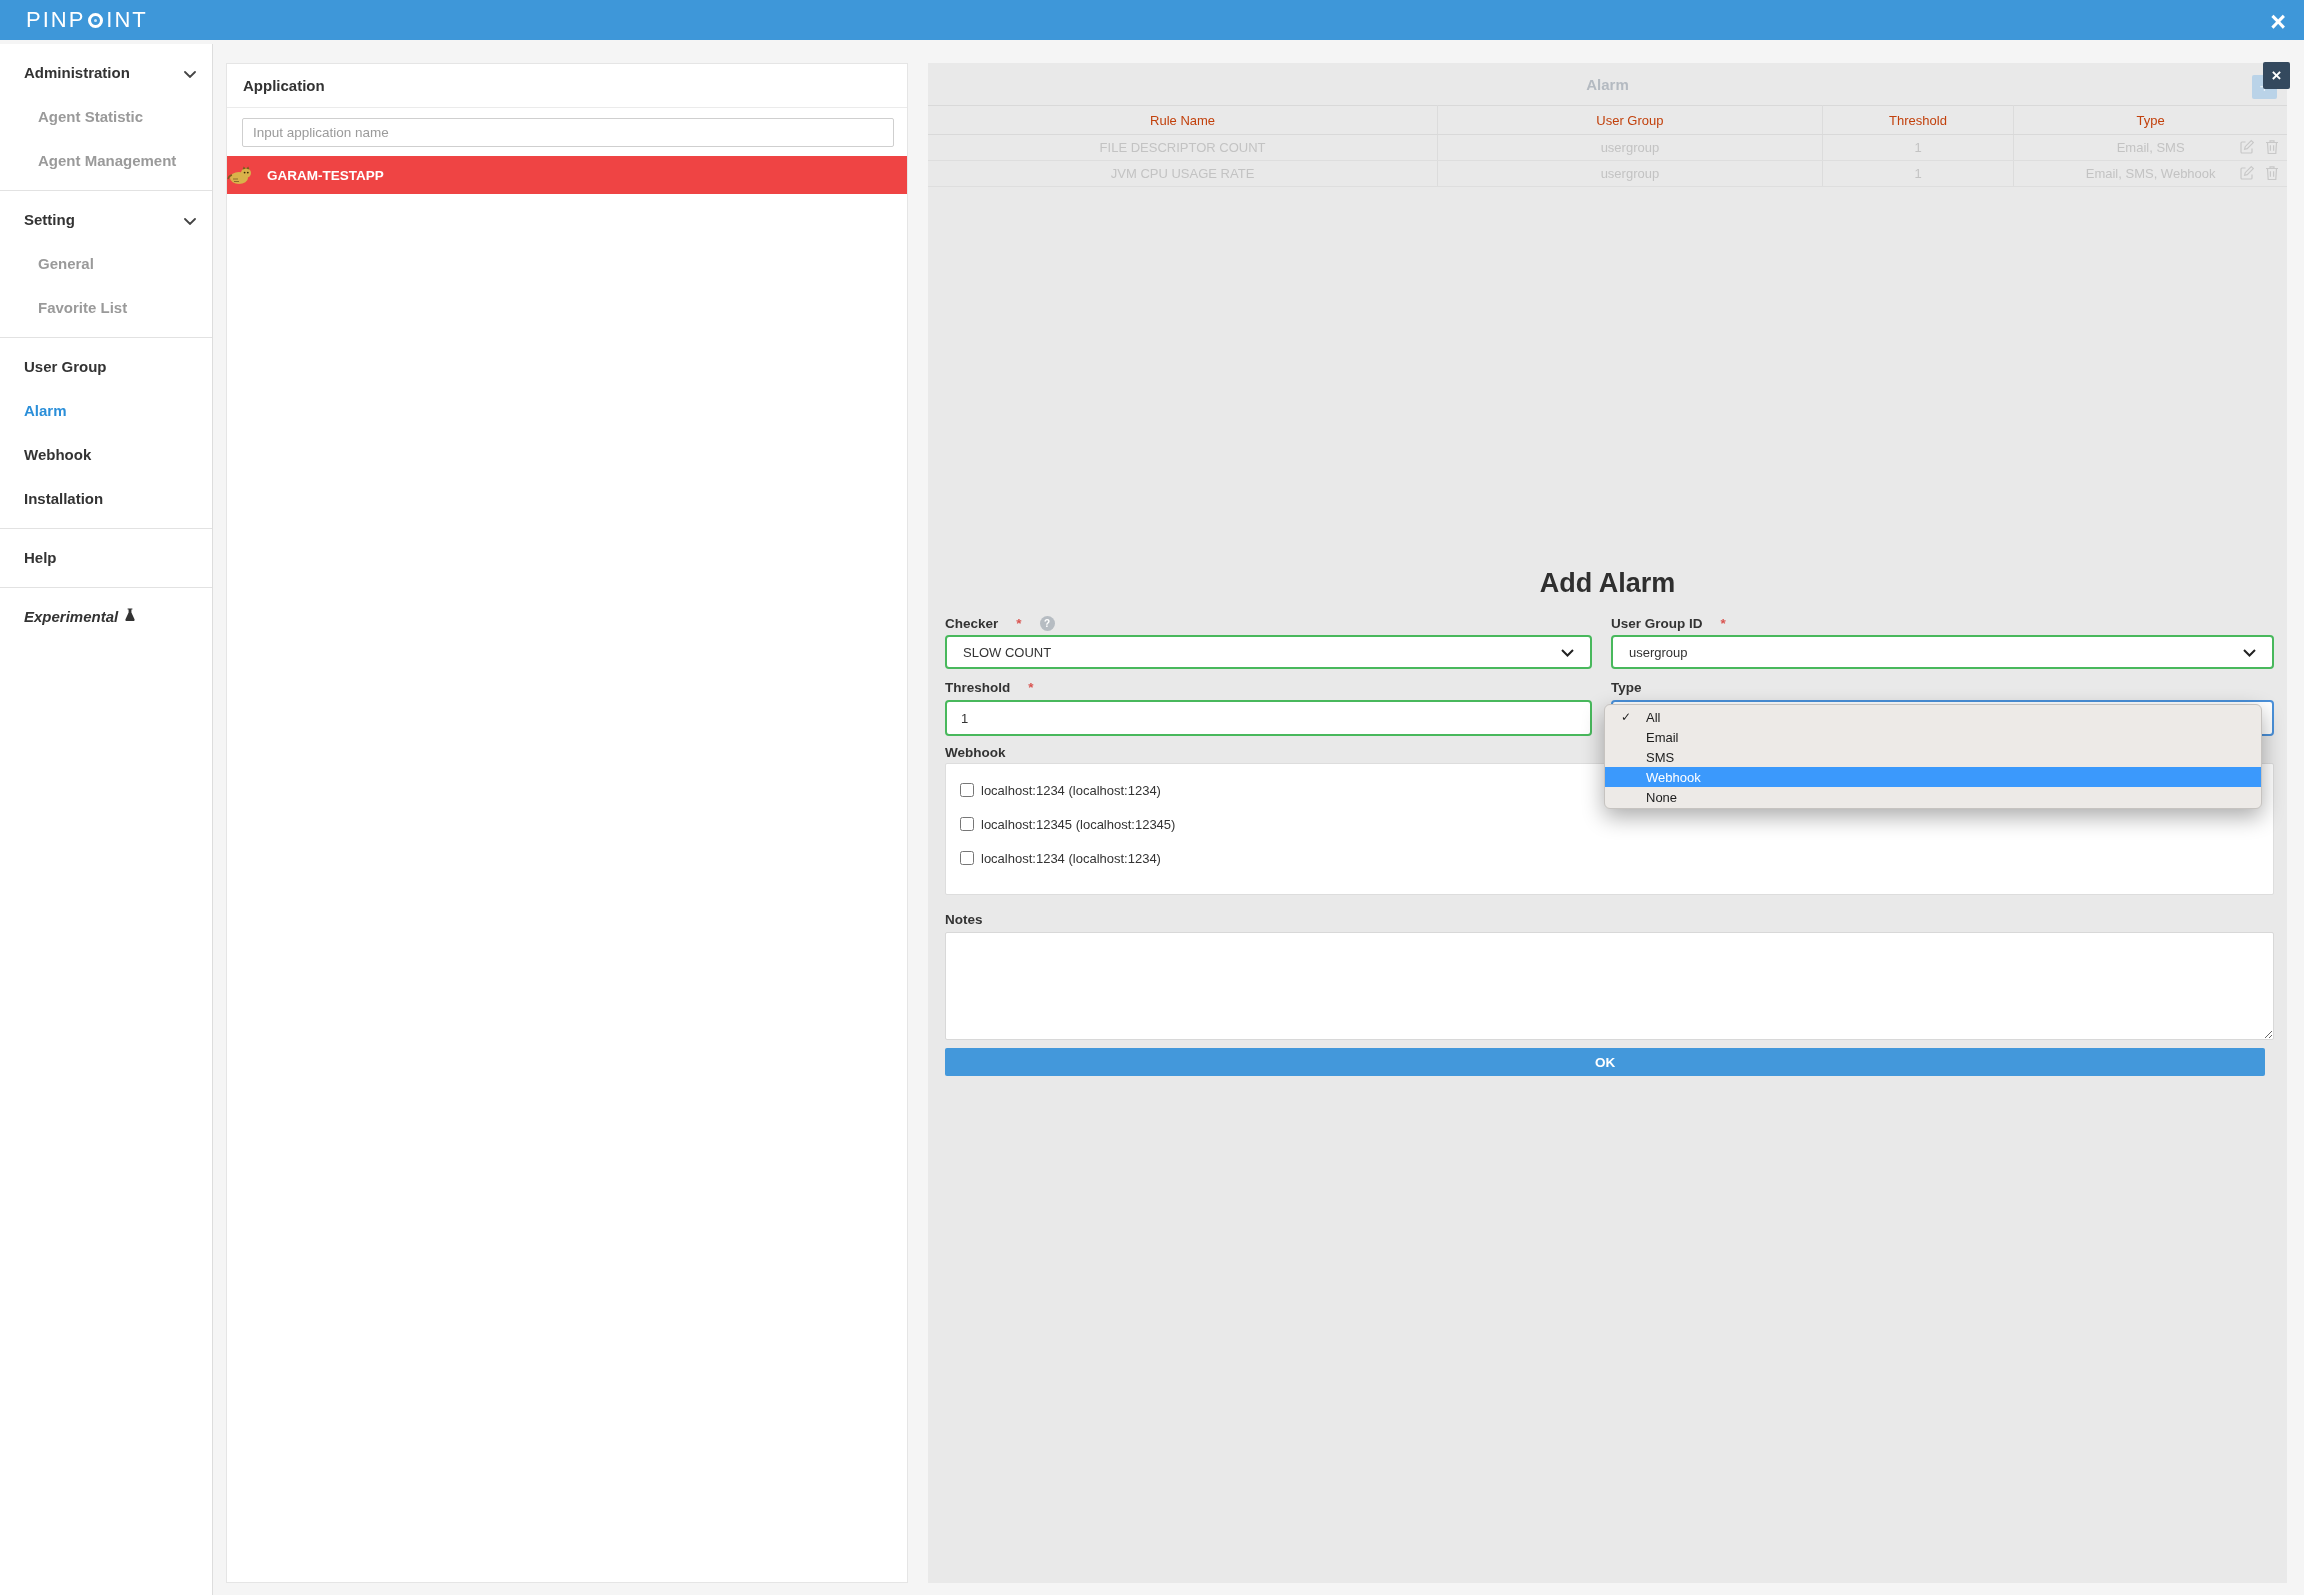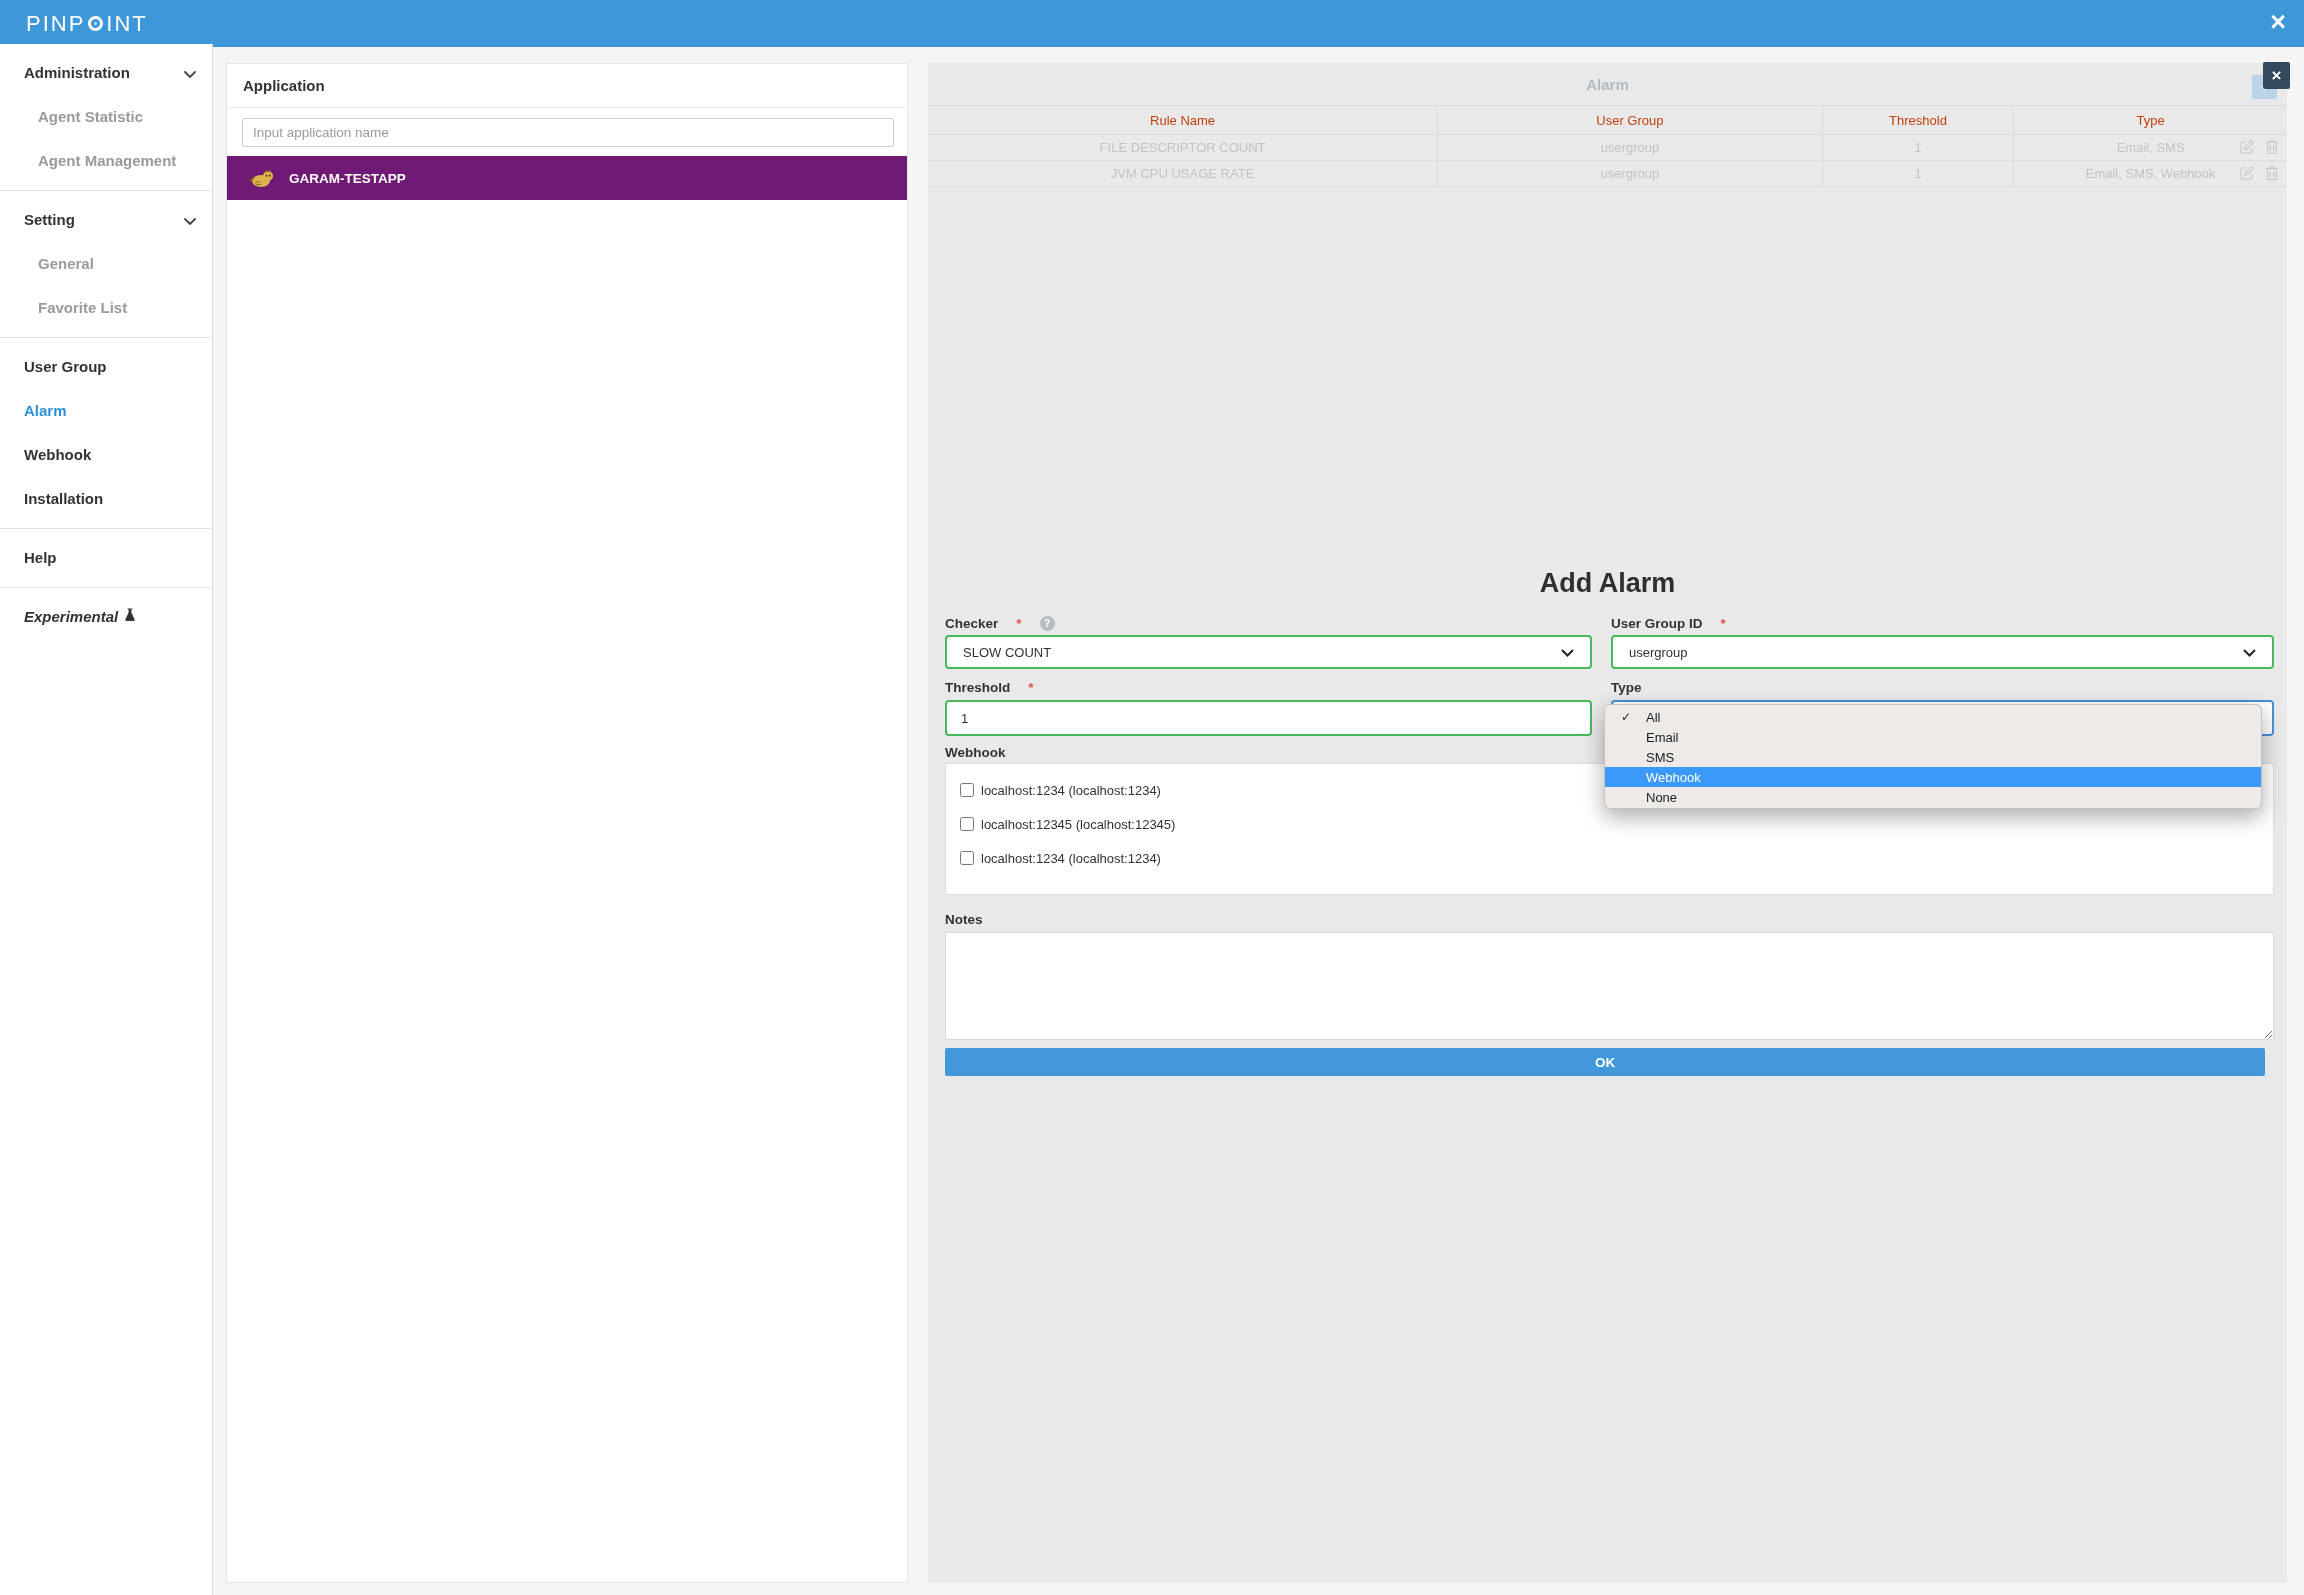--- a/index.html
+++ b/index.html
@@ -6,21 +6,21 @@
   html,body { width:2304px; height:1595px; }
   body {
     position:relative;
     background:#f5f5f5;
     font-family:"Liberation Sans","DejaVu Sans",sans-serif;
     color:#333;
     overflow:hidden;
   }
   
   .topbar {
-    position:absolute; left:0; top:0; width:2304px; height:47px;
+    position:absolute; left:0; top:0; width:2304px; height:40px;
     background:#3e97d9; display:flex; align-items:center;
   }
   .logo { display:flex; align-items:center; margin-left:26px; color:#fff;
           font-size:22px; letter-spacing:2px; font-weight:400; }
   .logo-o { display:inline-block; width:15px; height:15px; border:3px solid #fff;
             border-radius:50%; margin:0 3px; position:relative; }
   .logo-o::after { content:""; position:absolute; left:3px; top:3px; width:3px; height:3px;
                    background:#cfe8fa; border-radius:50%; }
   .topbar-close { position:absolute; right:18px; top:4px; color:#fff; font-size:27px;
                   font-weight:bold; cursor:pointer; line-height:36px; }
@@ -44,22 +44,22 @@
     position:absolute; left:226px; top:63px; width:682px; height:1520px;
     background:#fff; border:1px solid #e5e5e5;
   }
   .app-title-row { height:44px; border-bottom:1px solid #ebebeb; display:flex;
                    align-items:center; padding-left:16px; font-size:15px; font-weight:bold; }
   .app-search { margin:10px 15px 0 15px; }
   .app-search input { width:652px; height:29px; border:1px solid #cfcfcf; border-radius:2px;
                       padding:0 10px; font-size:13.5px; color:#444;
                       font-family:"Liberation Sans",sans-serif; outline:none; }
   .app-search input::placeholder { color:#9b9b9b; }
-  .app-row-selected { margin-top:9px; height:44px; background:#701a75; display:flex;
-                      align-items:center; padding-left:22px; color:#fff; font-size:13.5px;
+  .app-row-selected { margin-top:9px; height:38px; background:#ef4444; display:flex;
+                      align-items:center; color:#fff; font-size:13.5px;
                       font-weight:bold; cursor:pointer; }
   .app-row-selected .app-icon { margin-right:14px; display:inline-flex; }
   
   .alarm-panel {
     position:absolute; left:928px; top:63px; width:1359px; height:1520px;
     background:#e9e9e9;
   }
   .alarm-title-row { height:42px; display:flex; align-items:center; justify-content:center;
                      font-size:15px; color:#b4bac1; font-weight:bold; }
   .btn-add-disabled { position:absolute; right:10px; top:12px; width:25px; height:24px;

